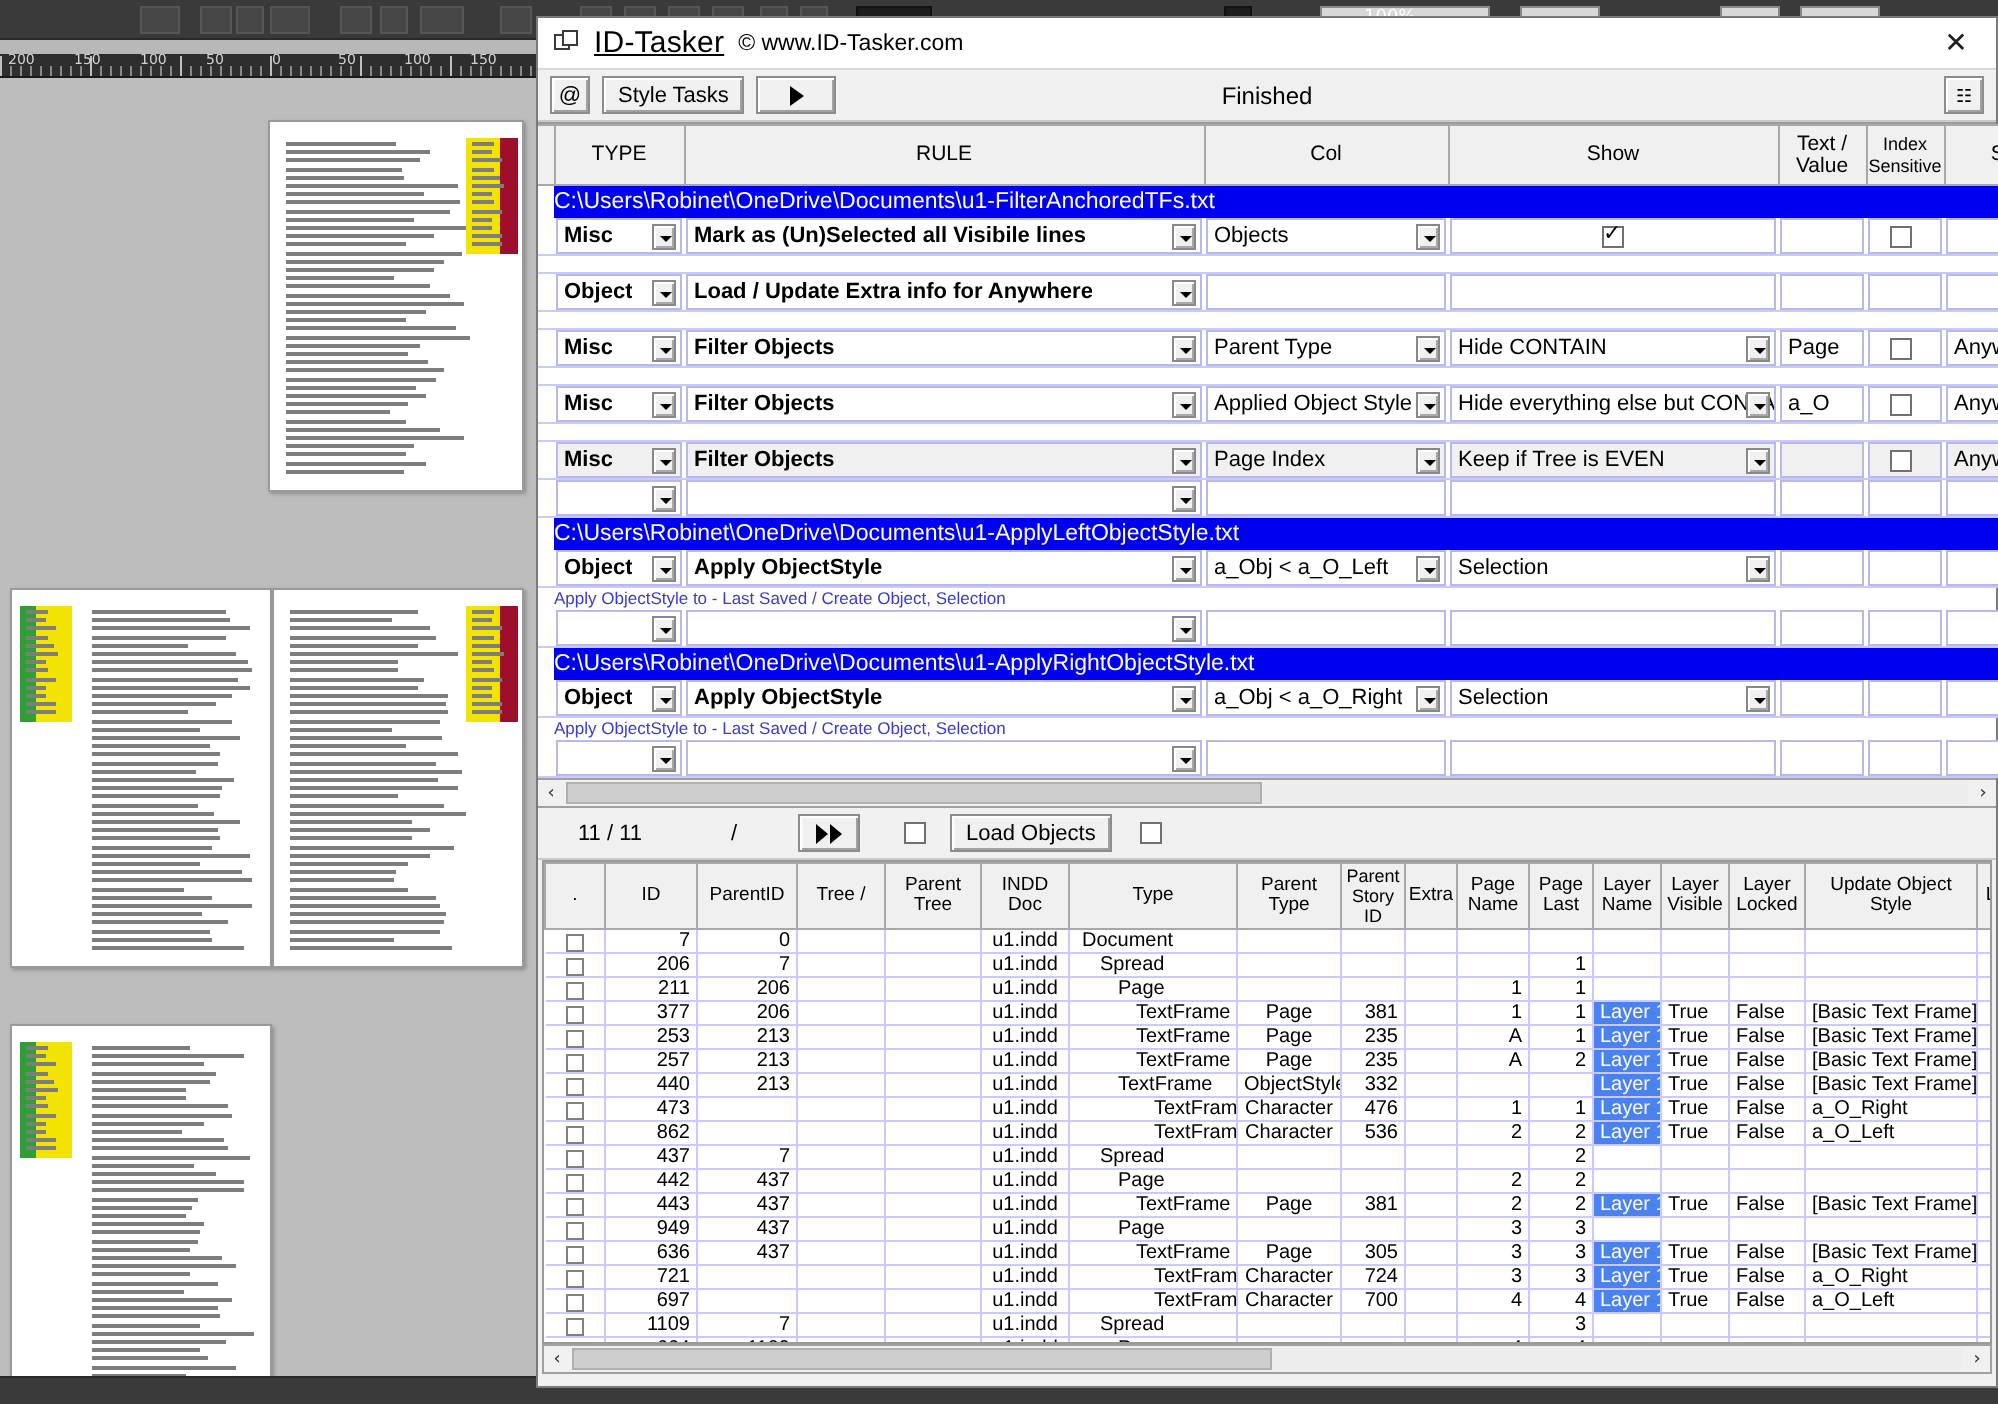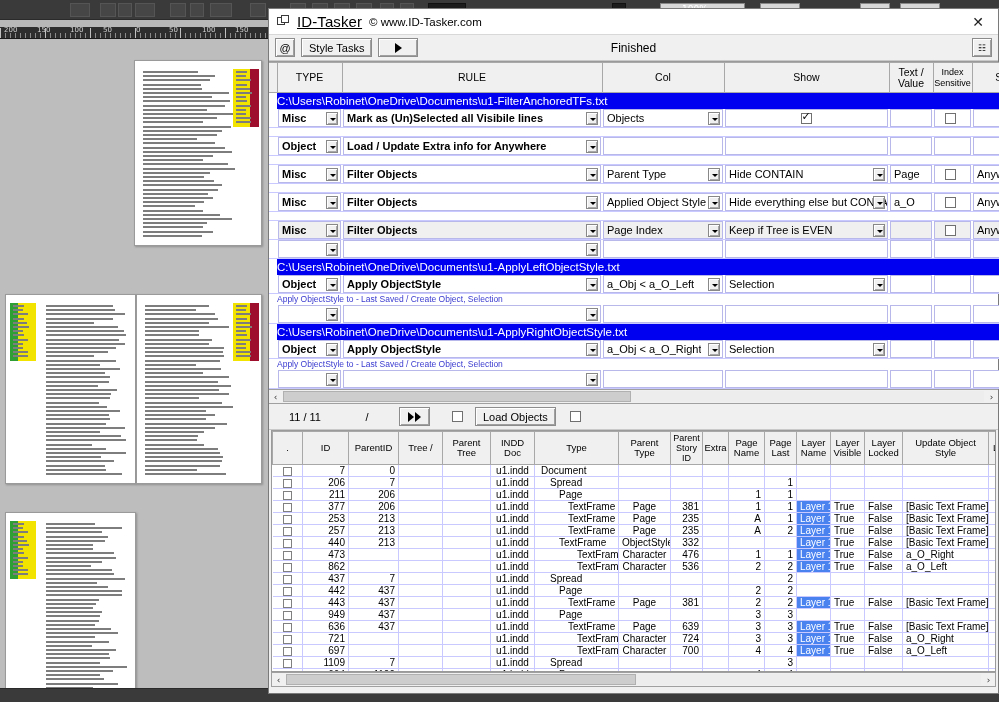--- a/index.html
+++ b/index.html
@@ -1357,21 +1357,21 @@
             <td class="ctr">
               <div class="rowchk"></div>
             </td>
             <td class="num">636</td>
             <td class="num">437</td>
             <td class="num"></td>
             <td class="num"></td>
             <td class="ctr">u1.indd</td>
             <td class="lft" style="padding-left: 33px;">TextFrame</td>
             <td class="ctr">Page</td>
-            <td class="num">639</td>
+            <td class="num">305</td>
             <td class="ctr"></td>
             <td class="num">3</td>
             <td class="num">3</td>
             <td class="lft sel">Layer 1</td>
             <td class="lft">True</td>
             <td class="lft">False</td>
             <td class="lft">[Basic Text Frame]</td>
             <td class="lft"></td>
           </tr>
           <tr>

